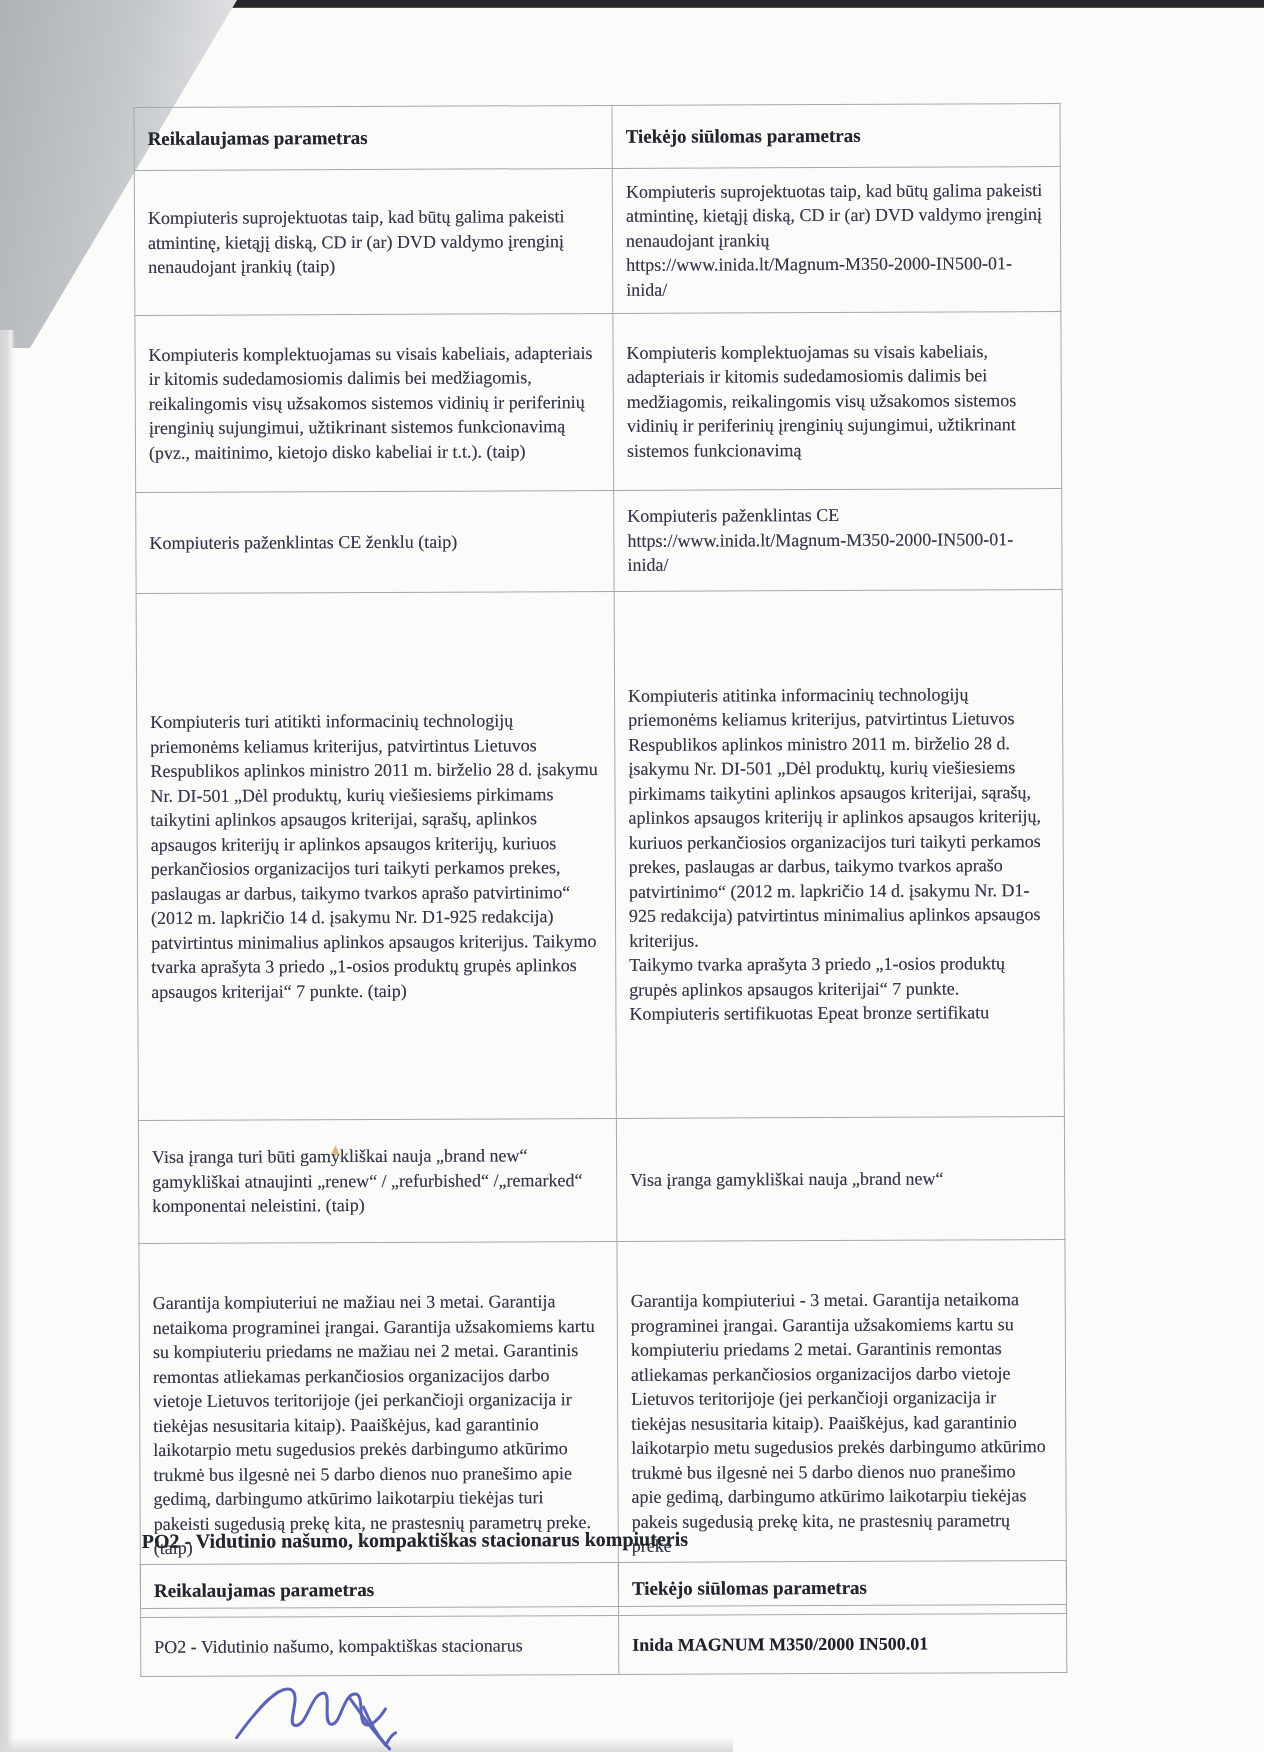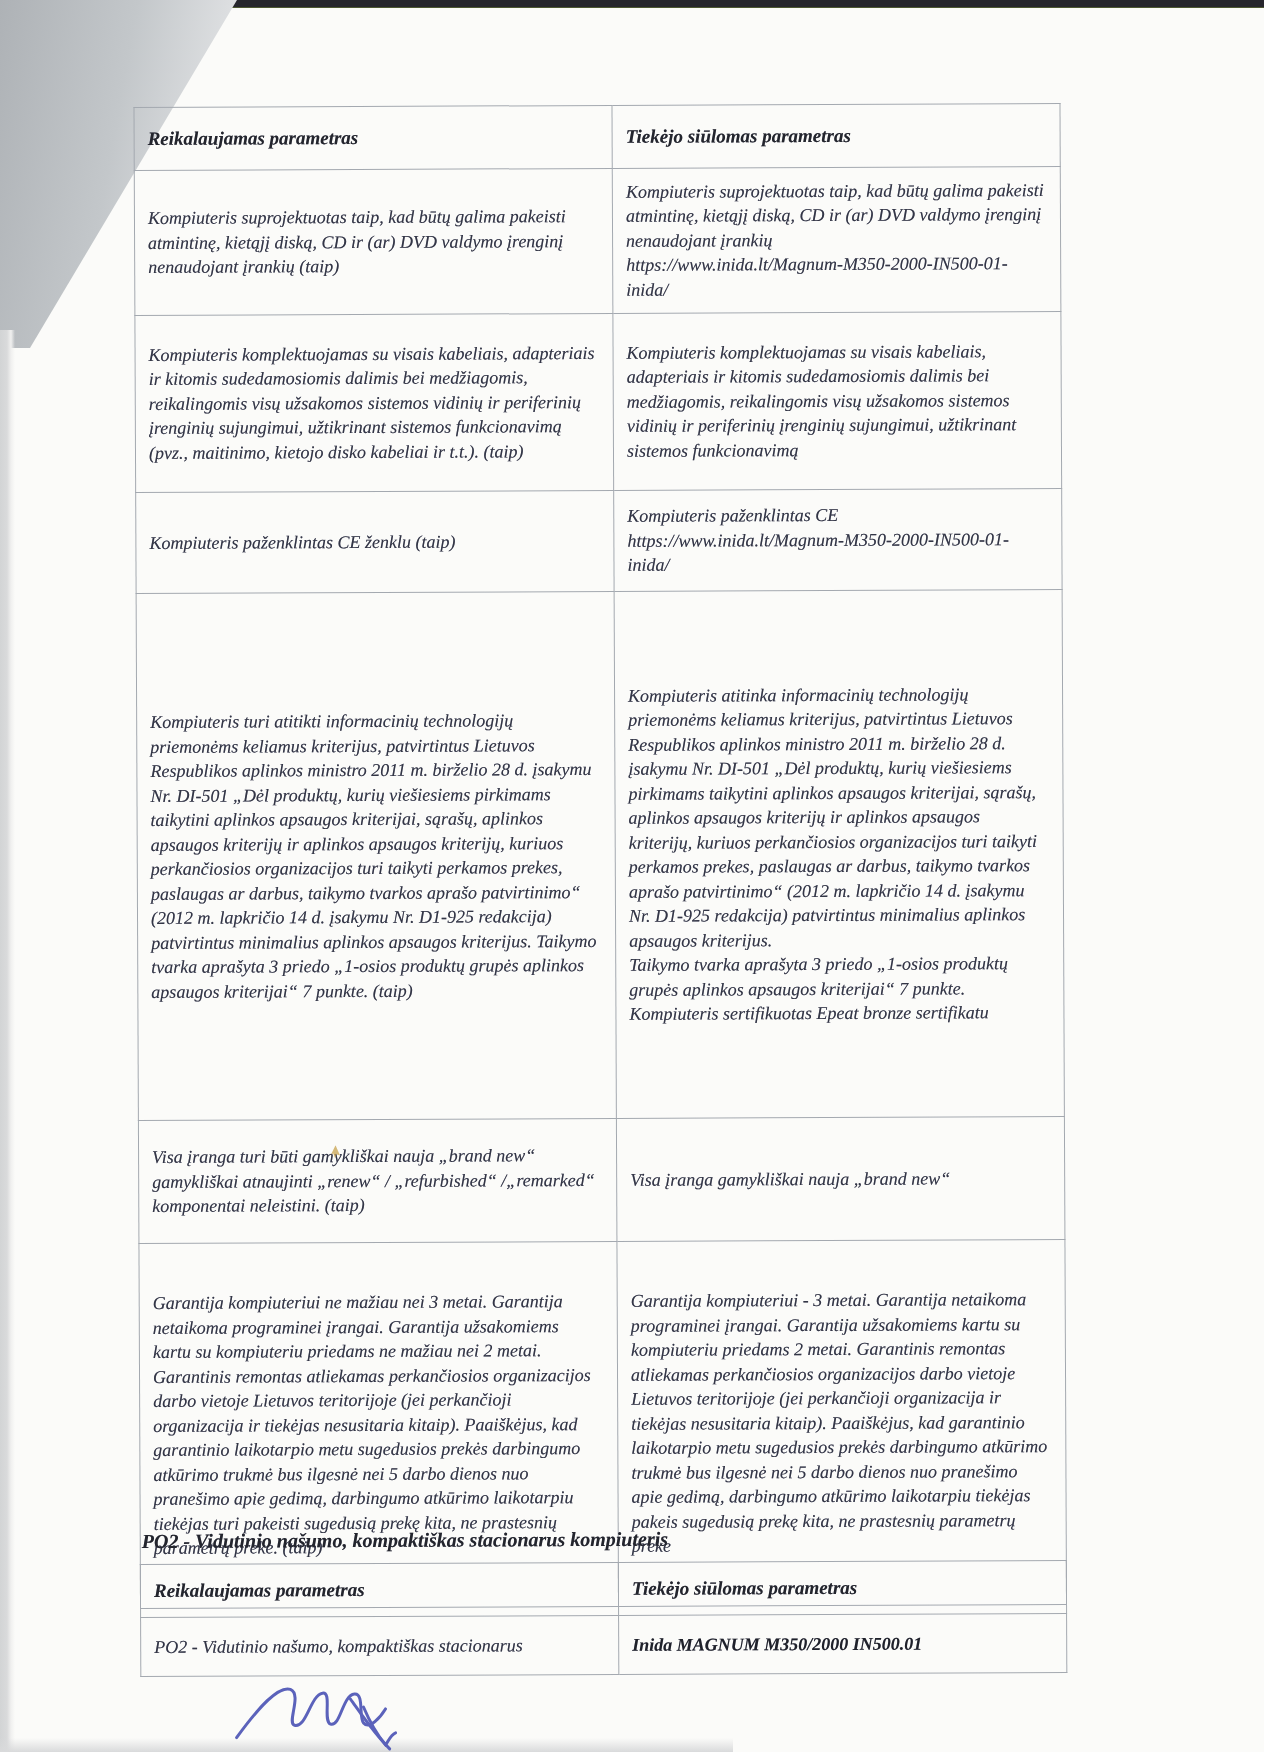--- a/index.html
+++ b/index.html
@@ -3,21 +3,21 @@
 <meta charset="utf-8">
 <style>
   html, body { margin: 0; padding: 0; }
   body {
     width: 1264px; height: 1752px;
     background: #fbfbf9;
     font-family: "Liberation Serif", "DejaVu Serif", serif;
     overflow: hidden;
     position: relative;
   }
-  .page { position: absolute; inset: 0; font-style: italic; }
+  .page { position: absolute; inset: 0; }
 
   
   .top-band {
     position: absolute; left: 90px; right: 0; top: 0; height: 7px;
     background: #26262d;
     border-bottom: 1px solid rgba(110,130,55,0.55);
   }
   .corner-wedge {
     position: absolute; left: 0; top: 0; width: 245px; height: 348px;
     background: linear-gradient(100deg, #aeb2b6 0%, #c3c7ca 45%, #dcdee0 75%, #f0f1f1 100%);

